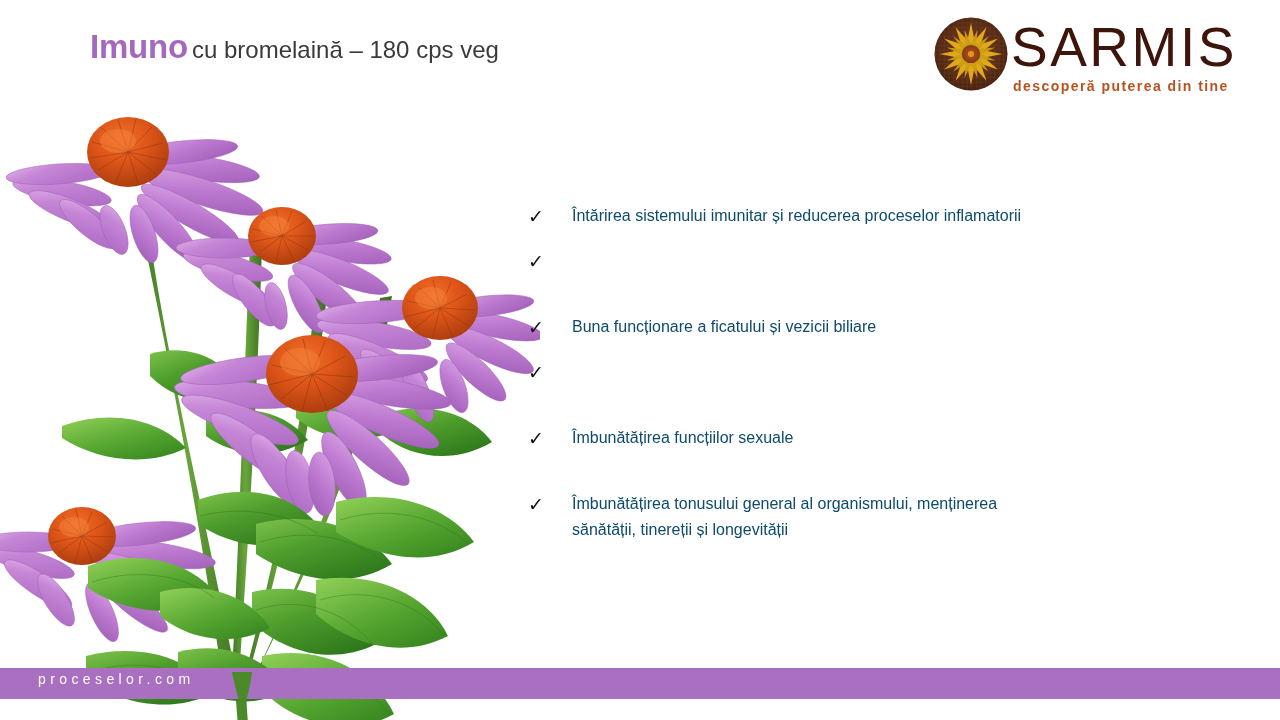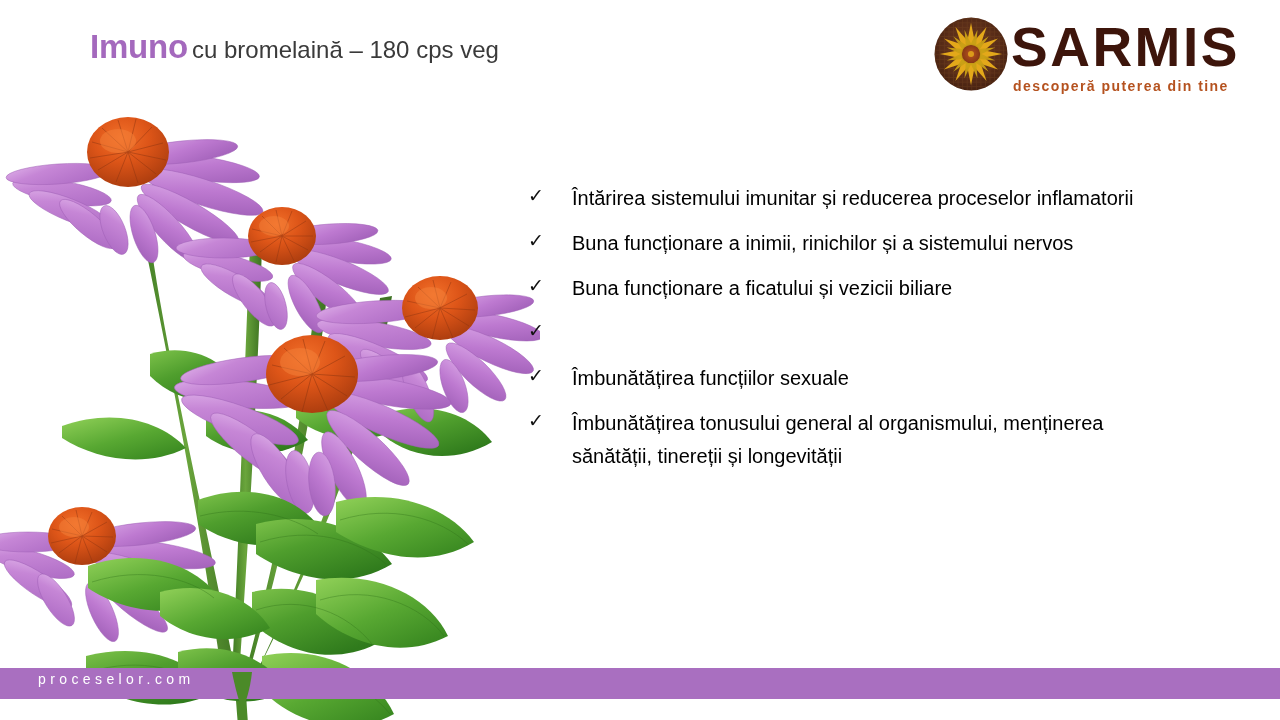--- a/index.html
+++ b/index.html
@@ -44,21 +44,21 @@
   }
   .logo-emblem {
     position: absolute;
     left: 0; top: 2px;
     width: 76px; height: 76px;
   }
   .logo-word {
     position: absolute;
     left: 78px; top: 6px;
     font-size: 55px;
-    font-weight: bold;
+    font-weight: normal;
     color: #3d150b;
     letter-spacing: 2.5px;
     line-height: 1;
   }
   .logo-tagline {
     position: absolute;
     left: 80px; top: 65px;
     font-size: 14px;
     font-weight: bold;
     color: #b5521f;
@@ -92,24 +92,25 @@
     position: absolute;
     left: 0; top: 2px;
     width: 30px;
     font-size: 19px;
     color: #111111;
     text-align: left;
   }
   .bullet .btxt {
     display: block;
     margin-left: 44px;
-    font-size: 20px;
-    color: #000000;
+    font-size: 16px;
+    color: #0c4a6e;
     line-height: 1.65;
     white-space: pre-line;
+    margin-top: 21px;
   }
 
   
   .art {
     position: absolute;
     left: 0; top: 96px;
     width: 540px; height: 624px;
     overflow: visible;
   }
   .art svg { display: block; }
@@ -443,21 +444,20 @@
   </div>
 
 
   <div class="bullets">
     <div class="bullet">
       <span class="chk">✓</span>
       <span class="btxt">Întărirea sistemului imunitar și reducerea proceselor inflamatorii</span>
     </div>
     <div class="bullet">
       <span class="chk">✓</span>
-      <span class="btxt">Buna funcționare a inimii, rinichilor și a sistemului nervos</span>
     </div>
     <div class="bullet">
       <span class="chk">✓</span>
       <span class="btxt">Buna funcționare a ficatului și vezicii biliare</span>
     </div>
     <div class="bullet">
       <span class="chk">✓</span>
     </div>
     <div class="bullet">
       <span class="chk">✓</span>

